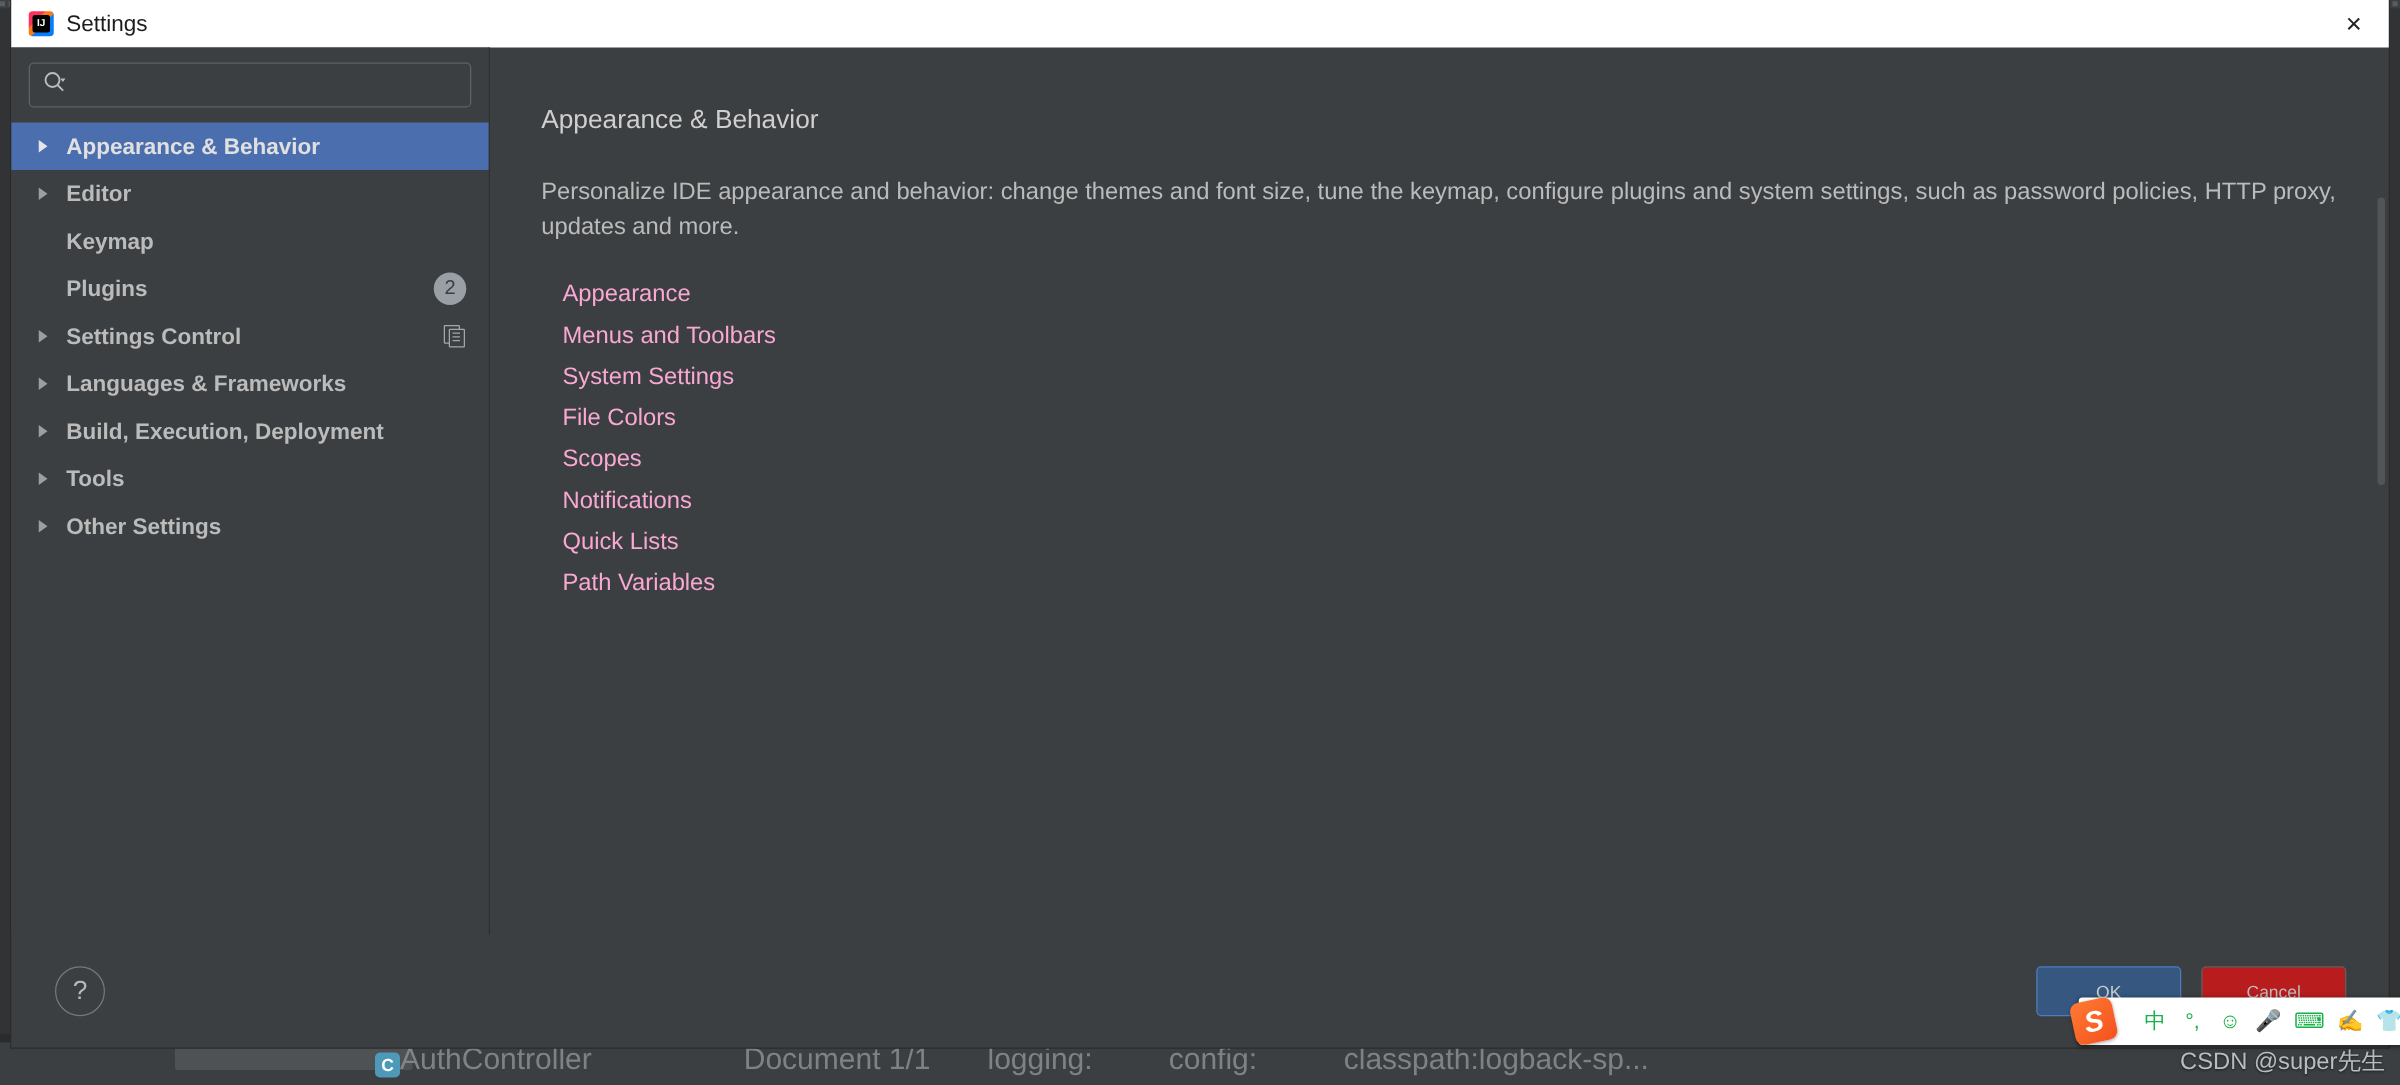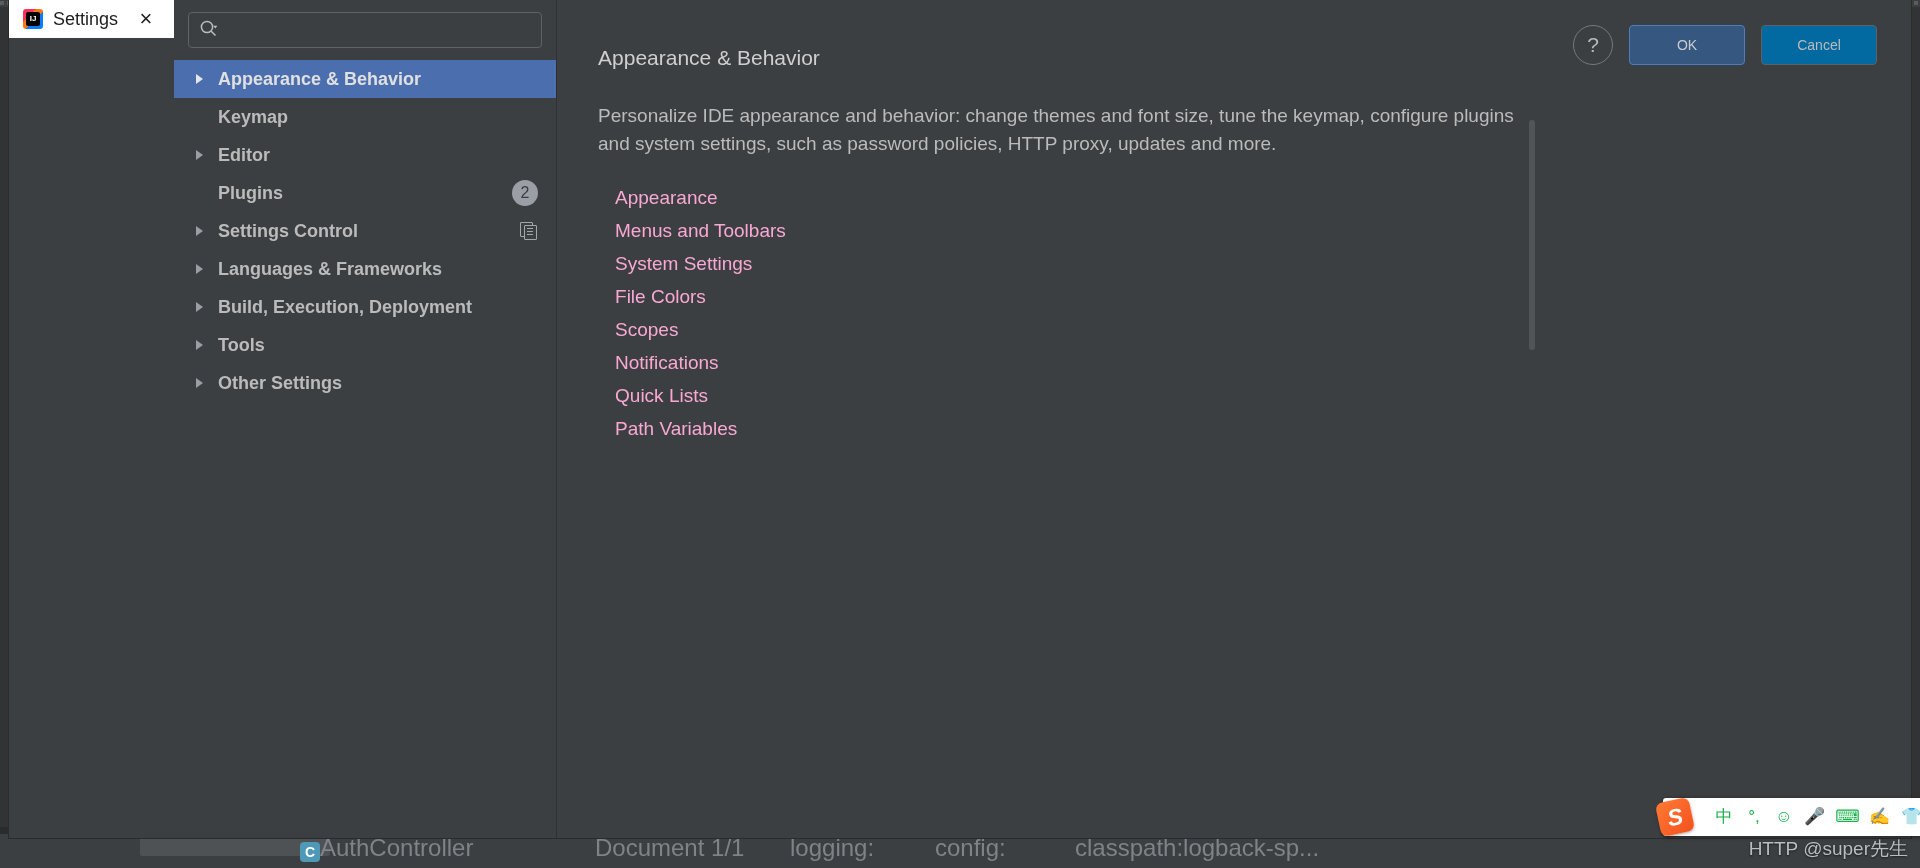--- a/index.html
+++ b/index.html
@@ -66,21 +66,21 @@
     font-size: 14px; line-height: 20px; text-align: center; font-weight: bold;
   }
 
   
   #dialog {
     position: absolute;
     left: 9px; top: 0;
     width: 1902px; height: 838px;
     background: #3c3f41;
     box-shadow: 0 0 0 1px #2b2b2b;
-    display: flex; flex-direction: row;
+    display: flex; flex-direction: column;
   }
 
   .titlebar {
     height: 38px; background: #ffffff; display: flex; align-items: center;
     padding-left: 14px; box-sizing: border-box; flex: none;
   }
   .ij-icon {
     width: 20px; height: 20px; flex: none; margin-right: 10px;
     position: relative; border-radius: 3px; overflow: hidden;
     background: linear-gradient(135deg,#fe315d 0%, #fe315d 32%, #f97a12 33%, #f97a12 55%, #087cfa 56%, #087cfa 100%);
@@ -191,21 +191,21 @@
     color: #b6babd; font-size: 21px; display: flex; align-items: center;
     justify-content: center; cursor: pointer; margin-left: 9px;
   }
   .footer-spacer { flex: 1; }
   .btn {
     min-width: 116px; height: 40px; border-radius: 4px;
     font-size: 14px; display: flex; align-items: center; justify-content: center;
     cursor: pointer; box-sizing: border-box; margin-left: 16px;
   }
   .btn-ok { background: #365880; border: 1.5px solid #4c7dc0; color: #c9cccf; }
-  .btn-cancel { background: #0369a1; border: 1.5px solid #5d6164; color: #bbbbbb; }
+  .btn-cancel { background: #b91c1c; border: 1.5px solid #5d6164; color: #bbbbbb; }
 
   
   .ime-bar {
     position: absolute; left: 1663px; top: 798px;
     height: 38px; background: #ffffff; border-radius: 3px;
     display: flex; align-items: center; padding: 0 6px 0 46px;
     box-shadow: 0 1px 4px rgba(0,0,0,.45); z-index: 40;
   }
   .ime-logo {
     position: absolute; left: -5px; top: 2px; width: 34px; height: 34px;
@@ -360,28 +360,28 @@
           </div>
         </div>
         <div class="tree" id="tree">
             <div class="tree-item selected">
               <div class="tree-arrow">
                 <div class="tri"></div>
               </div>
               <div class="tree-label">Appearance &amp; Behavior</div>
             </div>
             <div class="tree-item">
+              <div class="tree-arrow">
+                <div class="tri"></div>
+              </div>
+              <div class="tree-label">Editor</div>
+            </div>
+            <div class="tree-item">
               <div class="tree-arrow"></div>
               <div class="tree-label">Keymap</div>
-            </div>
-            <div class="tree-item">
-              <div class="tree-arrow">
-                <div class="tri"></div>
-              </div>
-              <div class="tree-label">Editor</div>
             </div>
             <div class="tree-item">
               <div class="tree-arrow"></div>
               <div class="tree-label">Plugins</div>
               <div class="badge">2</div>
             </div>
             <div class="tree-item">
               <div class="tree-arrow">
                 <div class="tri"></div>
               </div>
@@ -448,15 +448,15 @@
     <div class="ime-logo">S</div>
   <div class="ime-item">中</div>
       <div class="ime-item">°,</div>
       <div class="ime-item">☺</div>
       <div class="ime-item">🎤</div>
       <div class="ime-item">⌨</div>
       <div class="ime-item">✍</div>
       <div class="ime-item">👕</div>
     </div>
 
-  <div class="watermark">HTTP @super先生</div>
+  <div class="watermark">CSDN @super先生</div>
 
 </div>
 
 </body></html>

